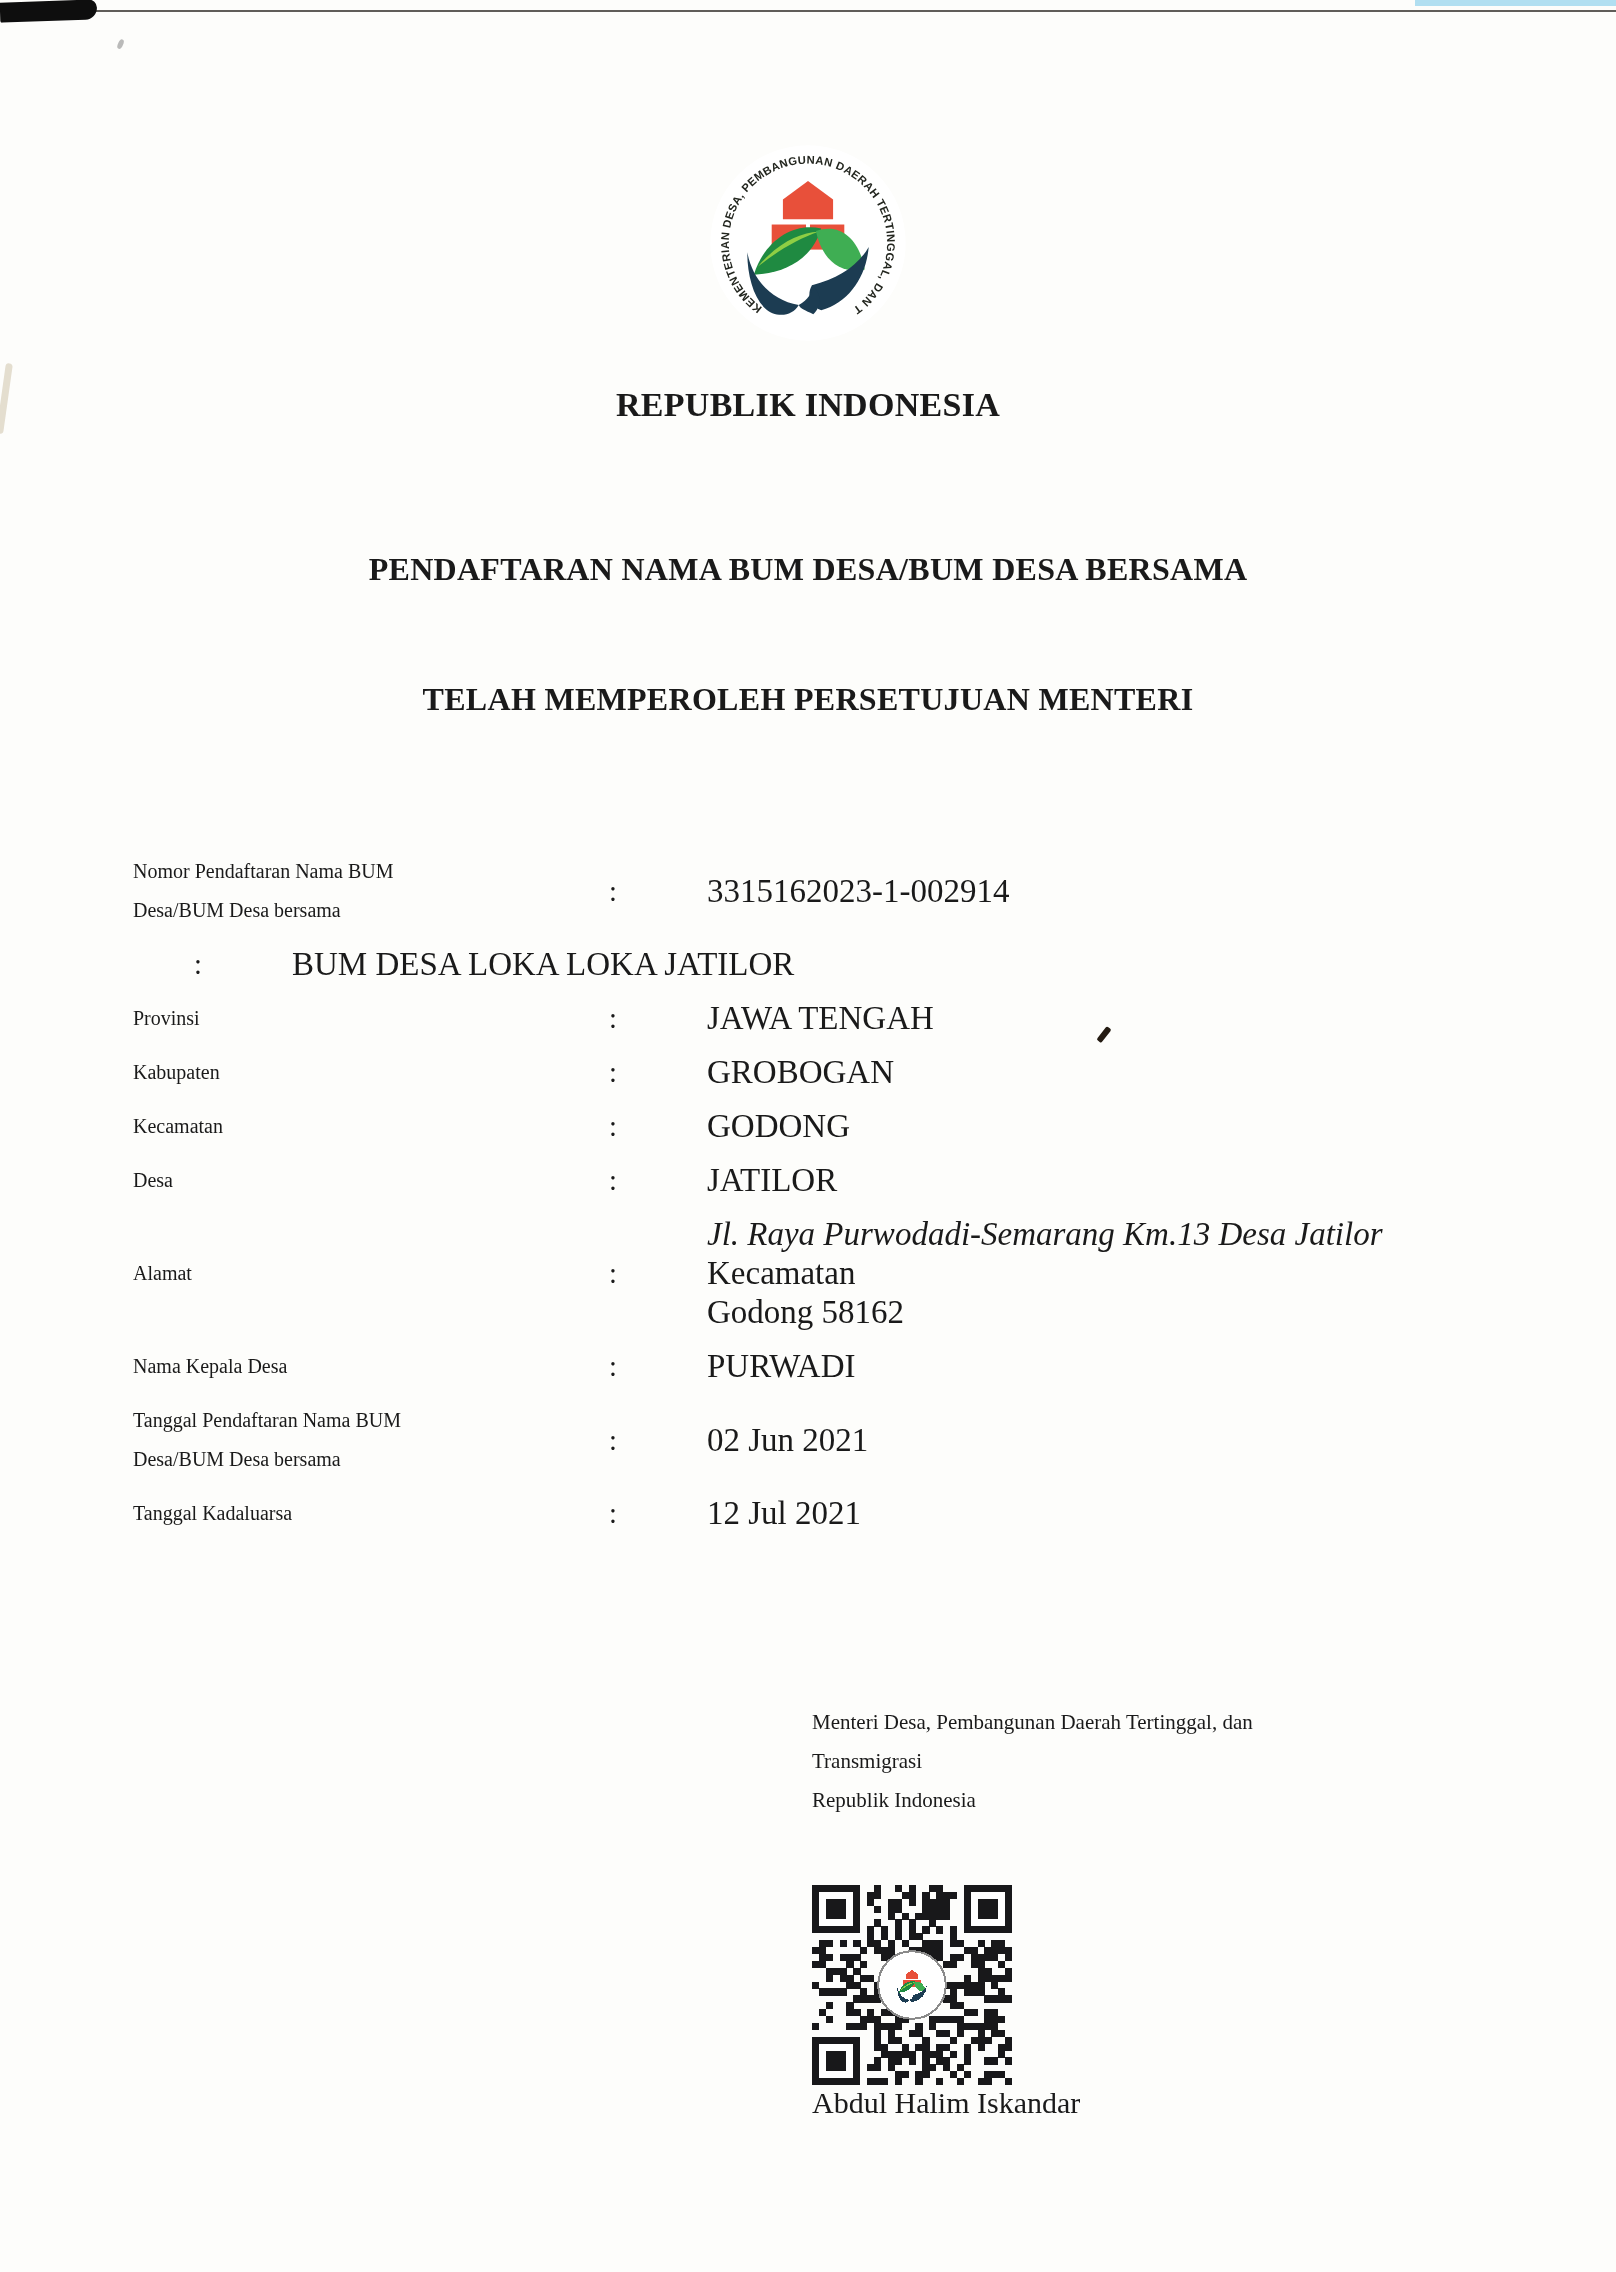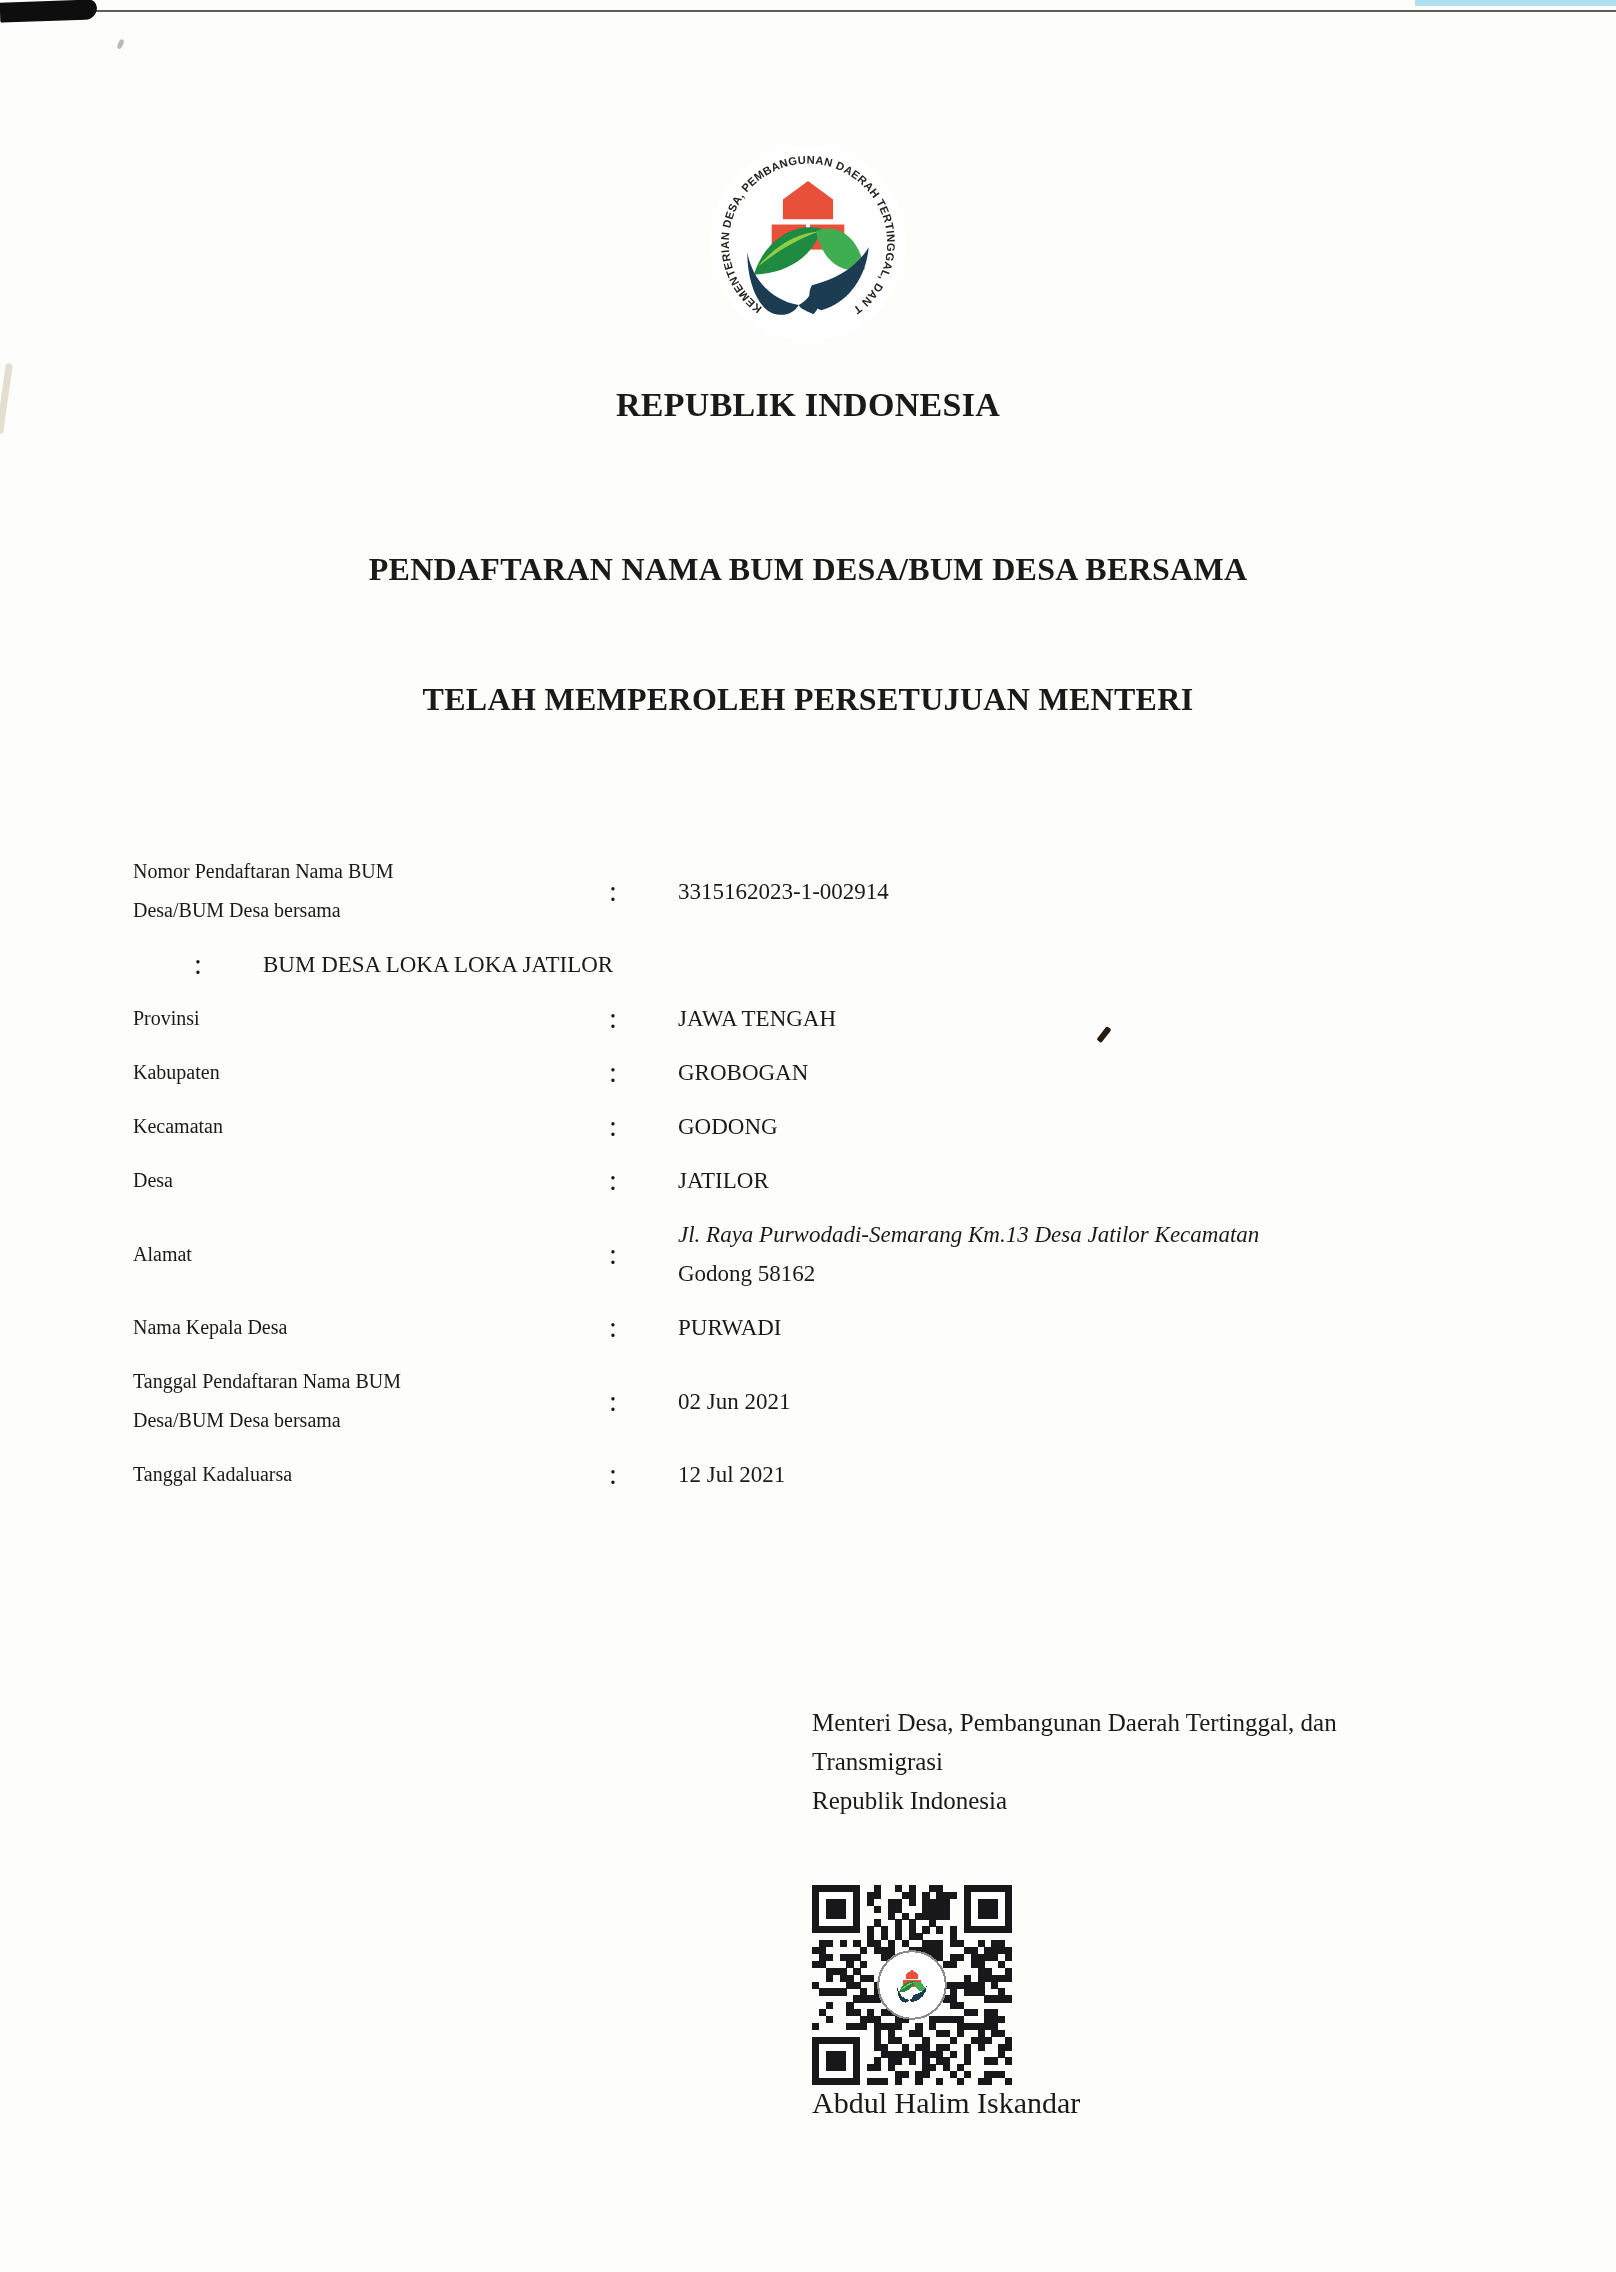--- a/index.html
+++ b/index.html
@@ -25,25 +25,25 @@
     font-weight:bold;font-size:34px;line-height:52px;letter-spacing:0.3px;}
   .doc-title{position:absolute;top:550px;left:0;width:100%;text-align:center;
     font-weight:bold;font-size:32px;line-height:39px;letter-spacing:0.3px;}
   .doc-subtitle{position:absolute;top:680px;left:0;width:100%;text-align:center;
     font-weight:bold;font-size:32px;line-height:39px;letter-spacing:0.3px;}
   
   .fields{position:absolute;top:852px;left:133px;width:1375px;}
   .field-row{display:flex;align-items:center;margin-bottom:15px;}
   .field-label{width:415px;flex:0 0 415px;font-size:20px;line-height:39px;white-space:pre-line;}
   .field-sep{width:130px;flex:0 0 130px;text-align:center;font-size:28.5px;line-height:39px;}
-  .field-value{width:824px;flex:0 0 824px;font-size:23px;line-height:39px;white-space:pre-line;}
+  .field-value{width:824px;flex:0 0 824px;font-size:33px;line-height:39px;white-space:pre-line;margin-left:29px;}
   .fields div.field-row:nth-of-type(7) .field-value::first-line{font-style:italic;}
   
   .signature{position:absolute;top:1703px;left:812px;width:746px;}
-  .authority-line{font-size:25px;line-height:39px;}
+  .authority-line{font-size:21px;line-height:39px;}
   .qr-box{margin-top:65px;width:200px;height:200px;}
   .signer-name{font-size:30px;line-height:36px;}
   .defs-svg{position:absolute;width:0;height:0;overflow:hidden;}
 </style>
 </head>
 <body>
 
 <svg class="defs-svg" aria-hidden="true">
   <symbol id="emblem" viewBox="0 0 300 300">
     <circle cx="150" cy="150" r="148" fill="#ffffff"></circle>

